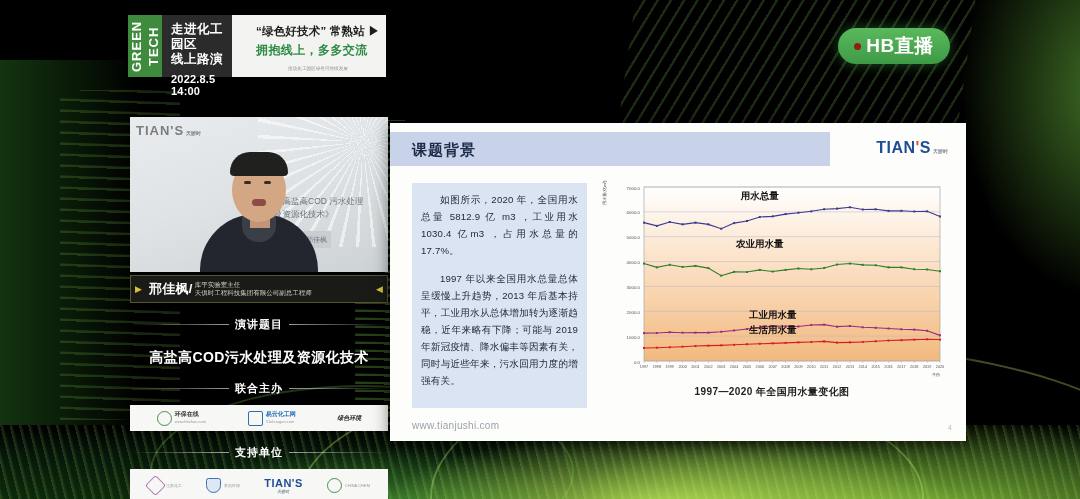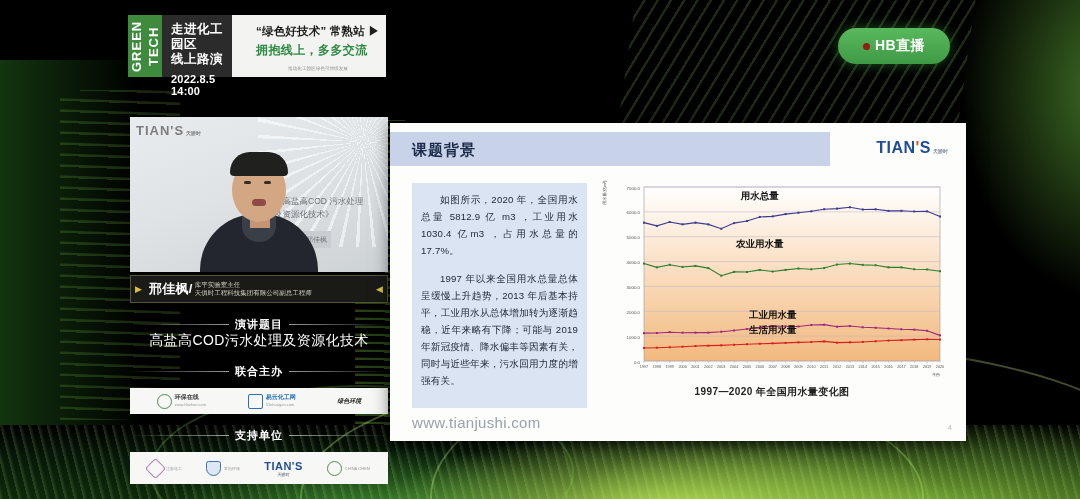--- a/index.html
+++ b/index.html
@@ -45,21 +45,21 @@
   .banner-white{flex:1;background:#f3f3f1;position:relative;padding:9px 6px 0 24px;box-sizing:border-box;}
   .banner-white .w1{font-size:11.5px;font-weight:bold;color:#1d1d1d;letter-spacing:.2px;white-space:nowrap;}
   .banner-white .w2{font-size:12px;font-weight:bold;color:#2e8b43;margin-top:3px;letter-spacing:.4px;}
   .banner-white .w3{font-size:5px;color:#8d8d8d;margin-top:6px;text-align:center;transform:scale(.92);}
 
   
   .hb{position:absolute;left:838px;top:28px;width:112px;height:36px;border-radius:18px;
      background:linear-gradient(180deg,#59b95c,#3f9a46);display:flex;align-items:center;
      justify-content:center;gap:5px;box-shadow:0 0 14px rgba(70,180,80,.45);}
   .hb .dot{width:7px;height:7px;border-radius:50%;background:#8f1d14;}
-  .hb .txt{color:#fff;font-size:14px;font-weight:bold;letter-spacing:.5px;}
+  .hb .txt{color:#fff;font-size:19px;font-weight:bold;letter-spacing:.5px;}
 
   
   .leftcol{position:absolute;left:130px;top:117px;width:258px;}
   .video{position:relative;width:258px;height:155px;background:#cfd3d6;overflow:hidden;}
   .vid-sky{position:absolute;inset:0;background:linear-gradient(160deg,#e9ecef 0%,#dfe3e6 45%,#cdd2d5 100%);}
   .vid-logo{position:absolute;left:6px;top:6px;color:#7d7d7d;font-size:13px;font-weight:bold;letter-spacing:1px;}
   .vid-logo small{font-size:5px;letter-spacing:0;margin-left:2px;}
   .vid-slidetxt{position:absolute;right:6px;top:78px;width:108px;color:#6d7175;font-size:8.5px;
      line-height:13px;text-align:left;}
   .vid-slidetxt .spk{margin-top:10px;background:#c9ccd0;color:#75797d;font-size:7px;padding:2px 4px;display:inline-block;}
@@ -82,21 +82,21 @@
      border:1px solid #55552f;box-sizing:border-box;display:flex;align-items:center;padding:0 4px;}
   .namebar .arrow{color:#d8c23c;font-size:9px;}
   .namebar .arrow.r{margin-left:auto;}
   .namebar .nm{color:#fff;font-size:13px;font-weight:bold;margin-left:7px;letter-spacing:.3px;}
   .namebar .ti{color:#d6d4c6;font-size:6.5px;line-height:8.5px;margin-left:2px;}
 
   .sechead{display:flex;align-items:center;gap:6px;margin-top:14px;}
   .sechead .line{flex:1;height:1px;background:linear-gradient(90deg,rgba(255,255,255,0),rgba(255,255,255,.6));}
   .sechead .line.r{background:linear-gradient(270deg,rgba(255,255,255,0),rgba(255,255,255,.6));}
   .sechead .lbl{color:#fff;font-size:11px;font-weight:bold;letter-spacing:1px;}
-  .topic{color:#fff;font-size:14px;font-weight:normal;text-align:center;margin-top:0;letter-spacing:.4px;}
+  .topic{color:#fff;font-size:14px;font-weight:bold;text-align:center;margin-top:17px;letter-spacing:.4px;}
 
   .logobar{margin-top:9px;background:#f7f7f5;height:26px;display:flex;align-items:center;
      justify-content:space-around;padding:0 6px;box-sizing:border-box;}
   .logobar.tall{height:32px;margin-top:9px;}
   .lg{display:flex;align-items:center;gap:3px;}
   .lg .mk{width:13px;height:13px;border-radius:50%;border:1.4px solid #4a8f4a;}
   .lg .mk.sq{border-radius:2px;border-color:#2a6fb0;}
   .lg .mk.hex{border-radius:3px;border-color:#b07bb0;transform:rotate(45deg);}
   .lg .mk.shield{border-radius:3px 3px 9px 9px;border-color:#3f6fb5;background:#dde8f5;}
   .lg .tx{font-size:6px;color:#3b3b3b;line-height:7px;font-weight:bold;}
@@ -114,21 +114,21 @@
   .slide-brand{position:absolute;right:18px;top:16px;font-size:16px;font-weight:bold;color:#1f4e96;letter-spacing:.5px;}
   .slide-brand .ap{color:#d9532c;}
   .slide-brand small{font-size:5px;color:#7e8a9c;letter-spacing:0;margin-left:2px;}
   .txtbox{position:absolute;left:22px;top:60px;width:175px;height:225px;background:#dbe4f3;
      padding:8px 9px;box-sizing:border-box;}
   .txtbox p{margin:0 0 11px 0;font-size:9.6px;line-height:17px;color:#1d2536;text-indent:19px;
      text-align:justify;letter-spacing:.2px;}
   .chartwrap{position:absolute;left:208px;top:56px;width:348px;height:202px;}
   .caption{position:absolute;left:208px;top:262px;width:348px;text-align:center;font-size:10px;
      font-weight:bold;color:#222;letter-spacing:.4px;}
-  .slide-foot{position:absolute;left:22px;bottom:10px;font-size:15px;color:#9aa0ab;letter-spacing:.3px;}
+  .slide-foot{position:absolute;left:22px;bottom:10px;font-size:10px;color:#9aa0ab;letter-spacing:.3px;}
   .slide-page{position:absolute;right:14px;bottom:10px;font-size:7px;color:#b6bac1;}
   svg{display:block;}
 </style>
 </head>
 <body>
 
 <div id="stage">
 
   <div class="bg-green">
     <div class="bg-left"></div>

